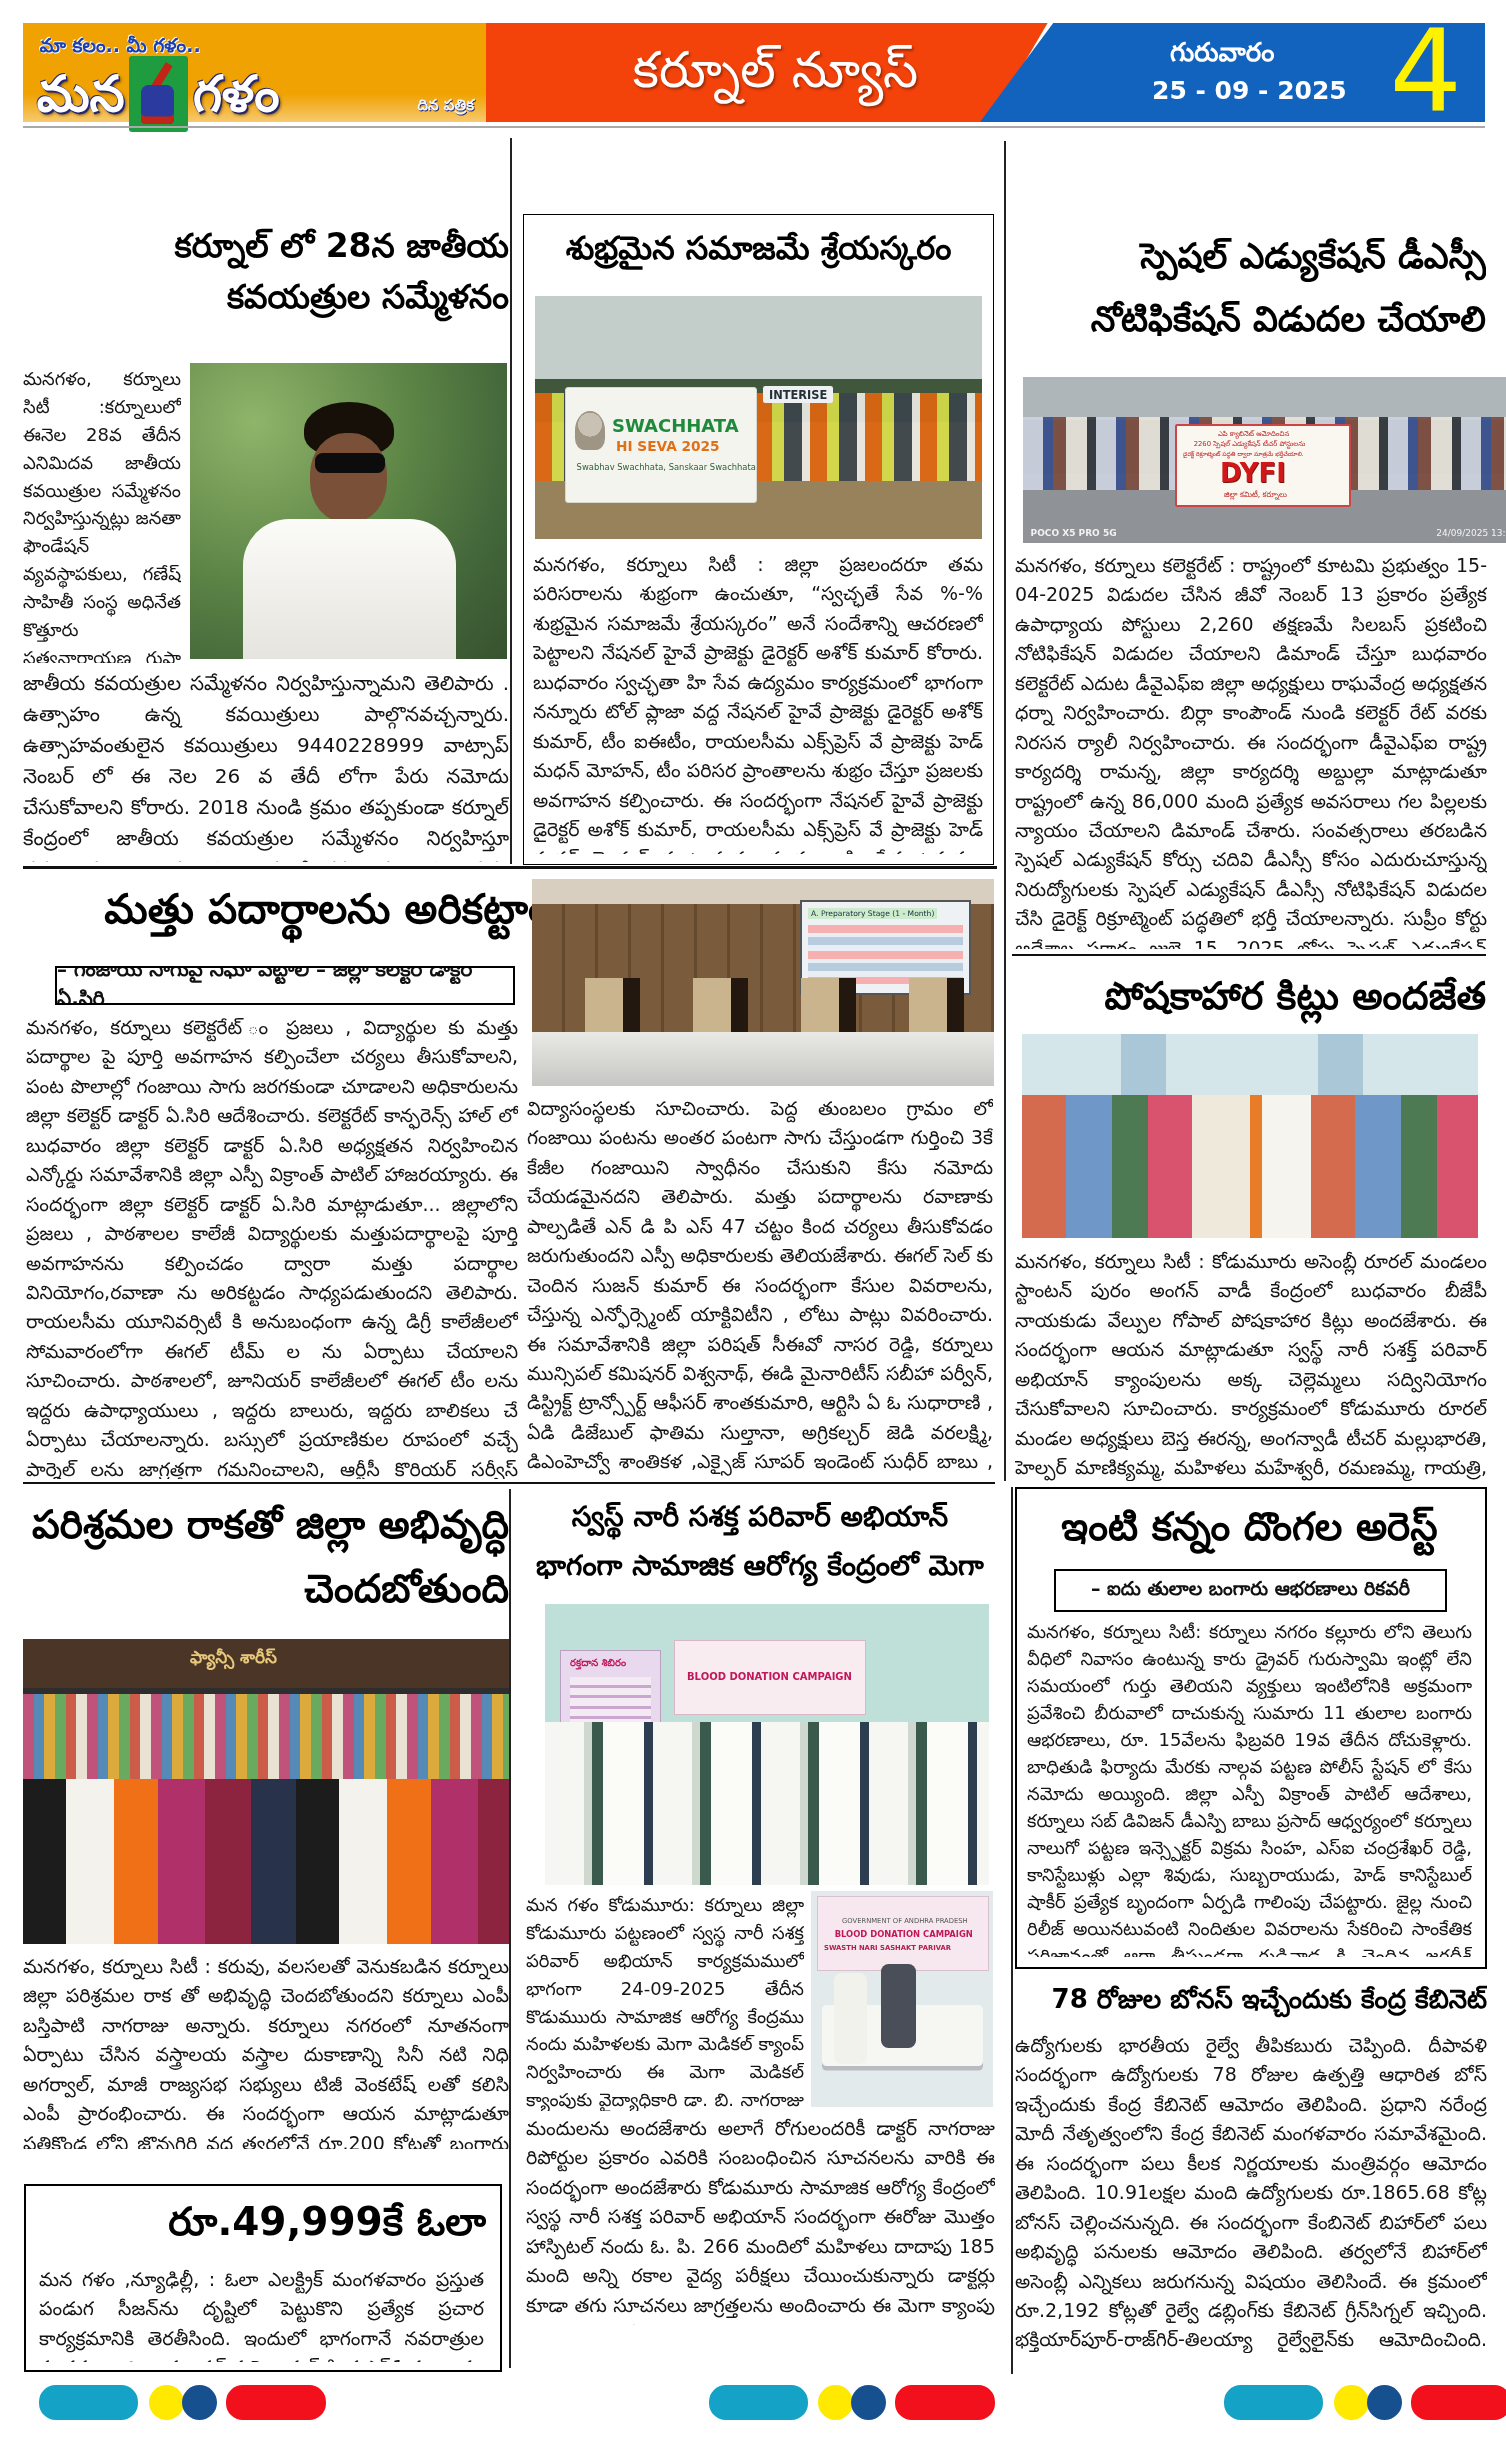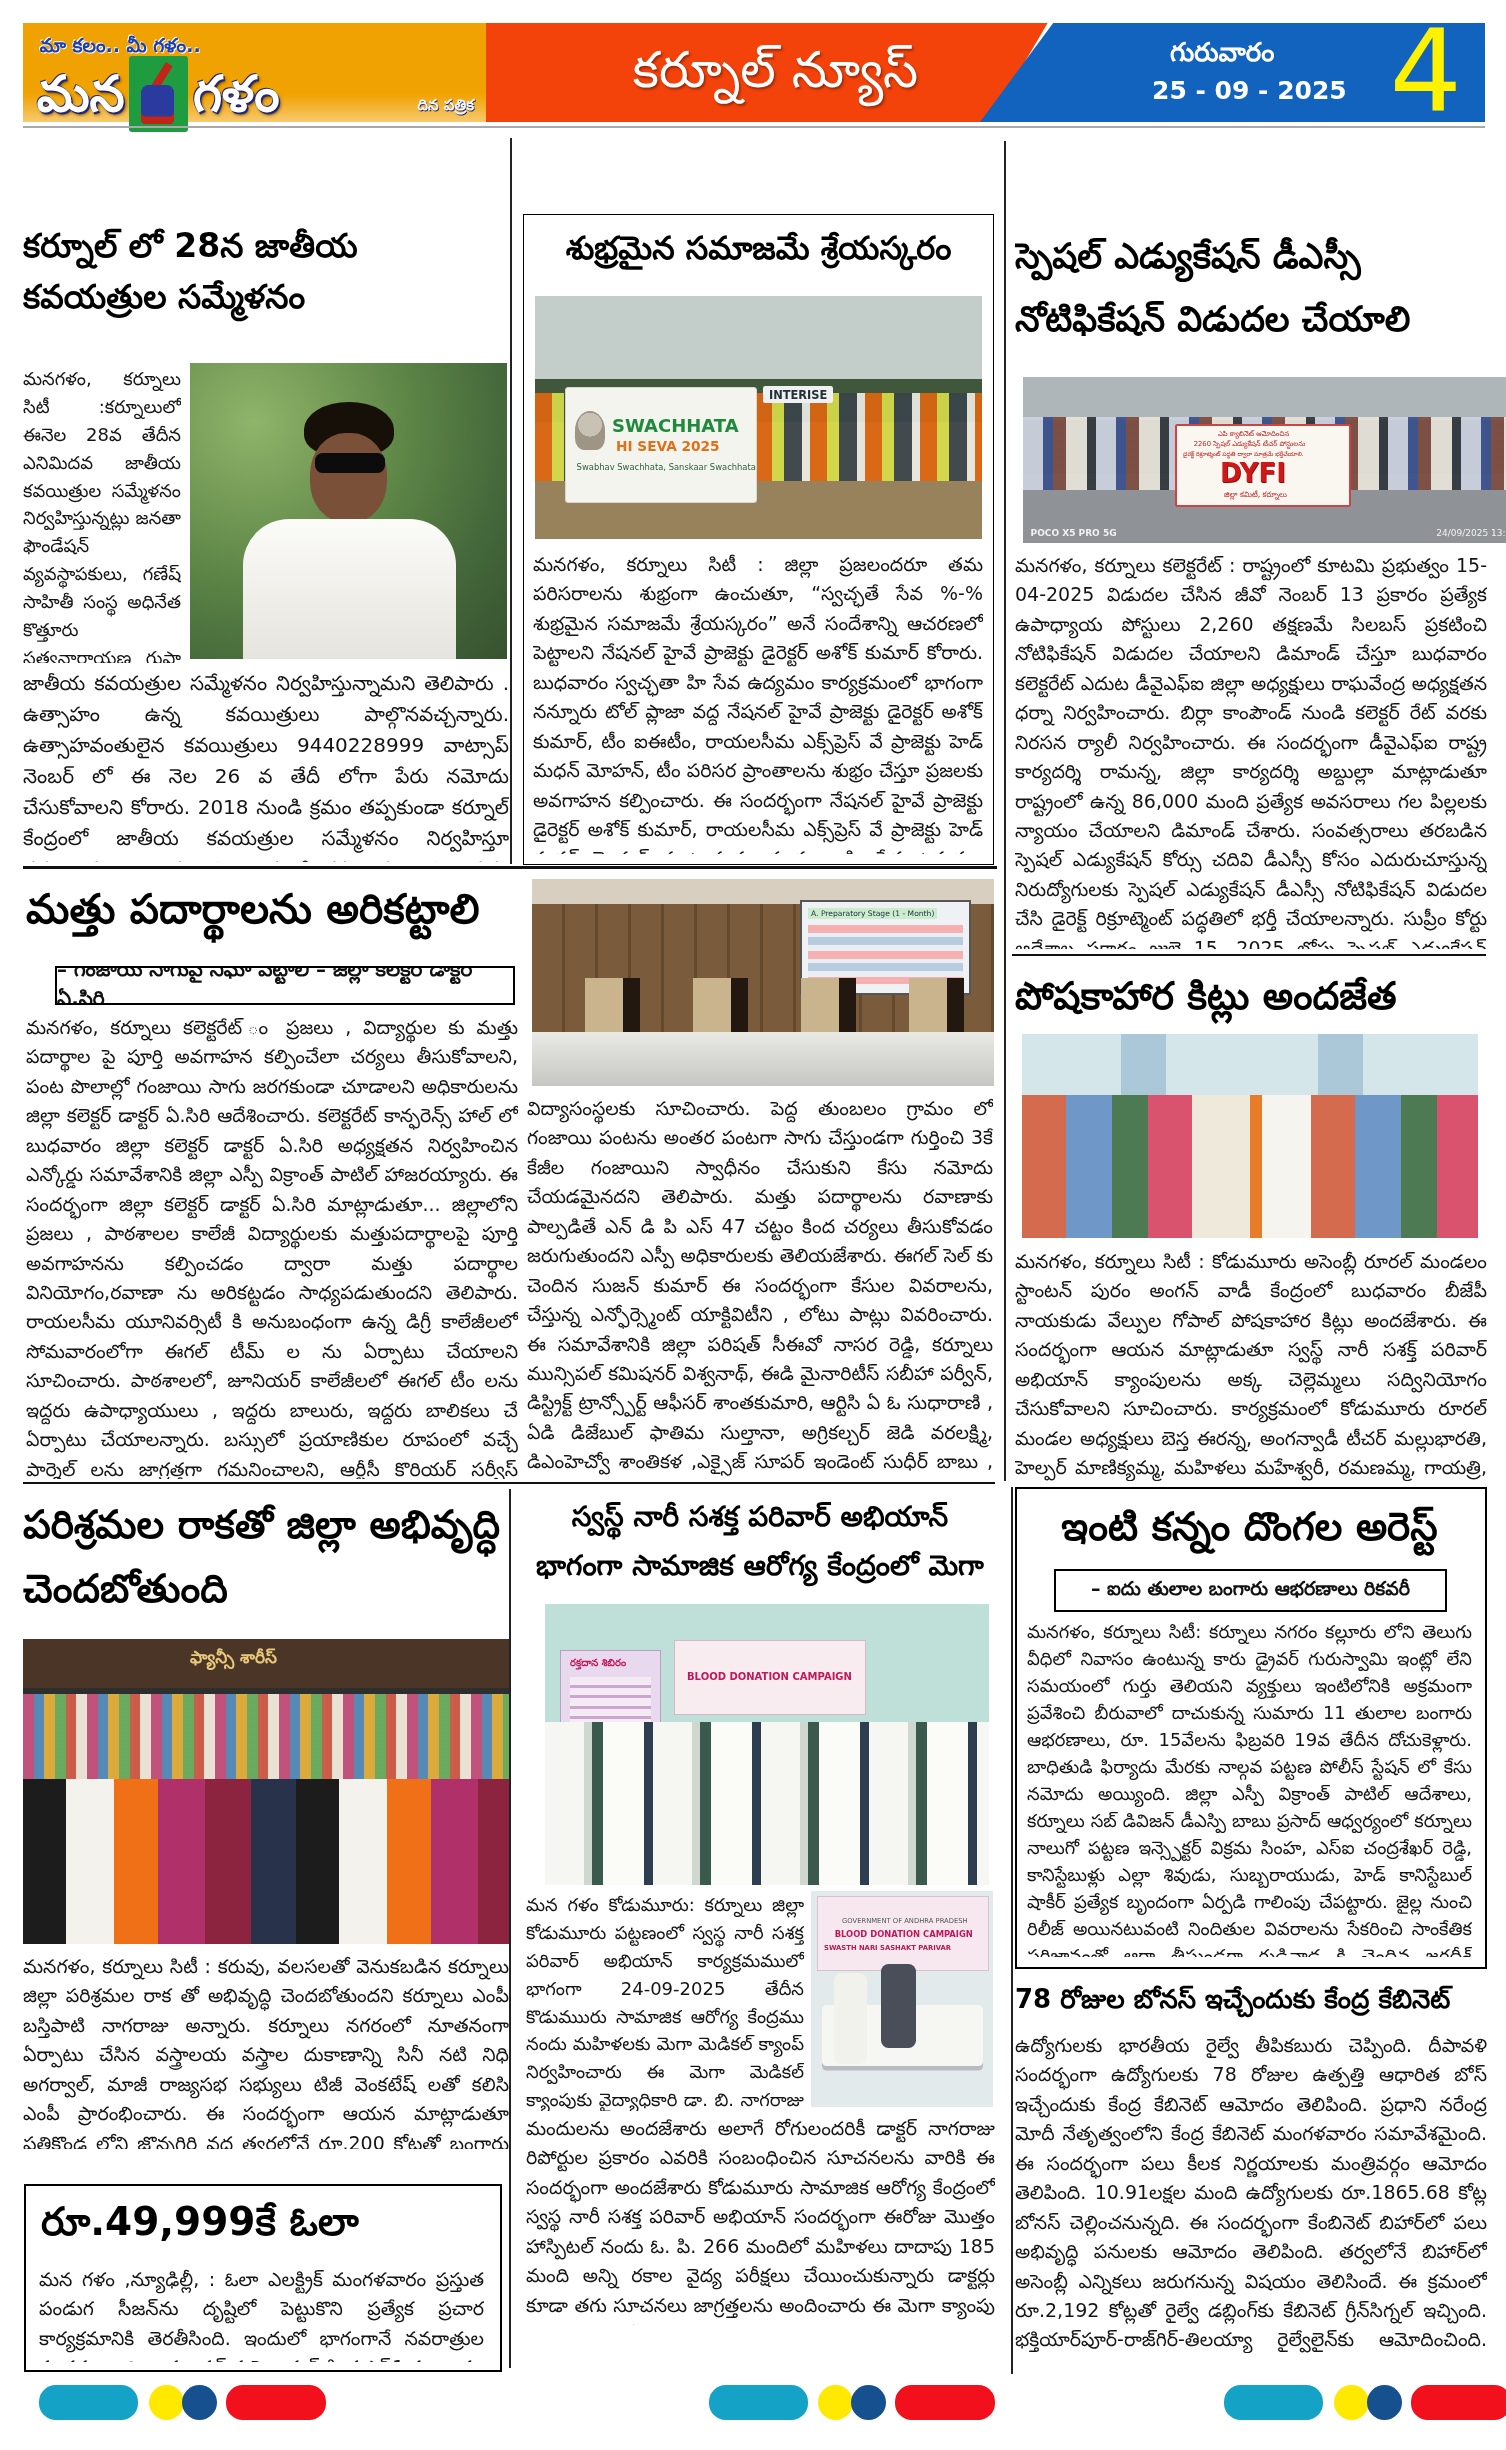--- a/index.html
+++ b/index.html
@@ -1,19 +1,19 @@
 <!DOCTYPE html>
 <html lang="te" style="font-size:12px"><head>
 <meta charset="utf-8">
 <style>
   html,body{margin:0;padding:0;background:#e9e9e9;}
   #page{position:relative;width:1507px;height:2450px;background:#ffffff;margin:0 auto;
         font-family:"DejaVu Sans","Liberation Sans",sans-serif;color:#111;}
   .abs{position:absolute;}
-  .headline{font-weight:bold;color:#000;overflow:hidden;}
+  .headline{font-weight:bold;color:#000;overflow:hidden;text-align:right;}
   .bodytext{text-align:justify;color:#141414;overflow:hidden;line-height:1.55;}
   .bodytext::first-letter{margin-left:0;}
   .rule{position:absolute;background:#111;}
   .vline{position:absolute;background:#222;}
   .boxed{position:absolute;border:2.3px solid #000;background:#fff;}
   .photo{position:absolute;overflow:hidden;background:#cdd4c6;}
   .band{position:absolute;left:0;right:0;}
   .phototext{position:absolute;overflow:hidden;white-space:nowrap;}
   
   #hdr-yellow{left:23px;top:23px;width:463px;height:99px;

